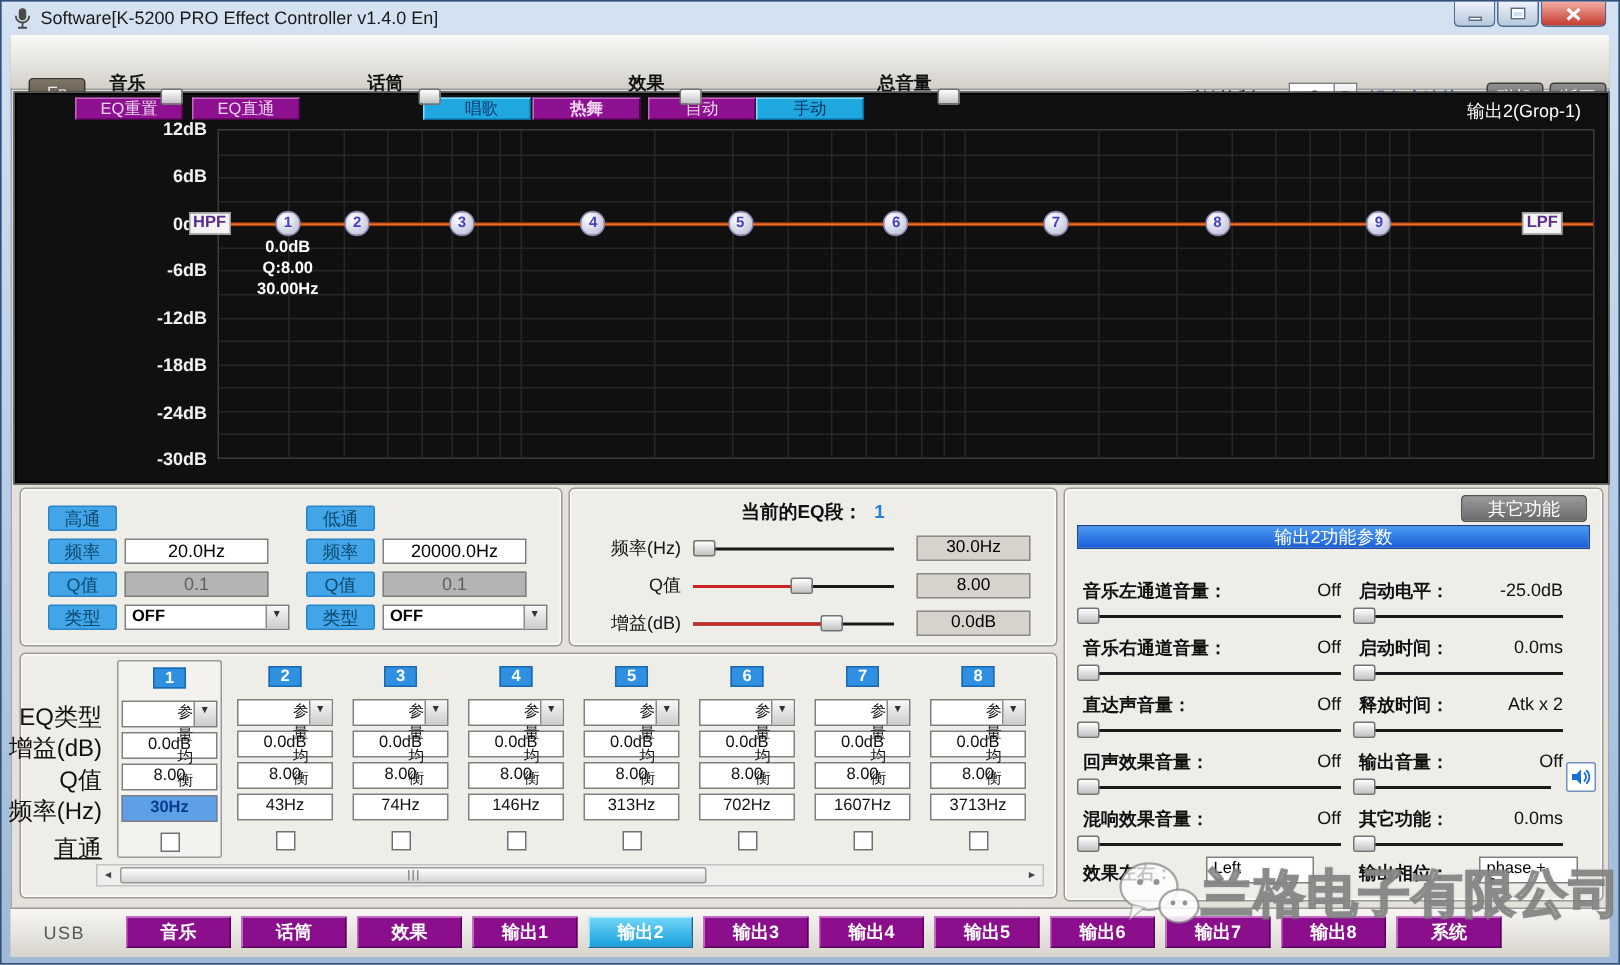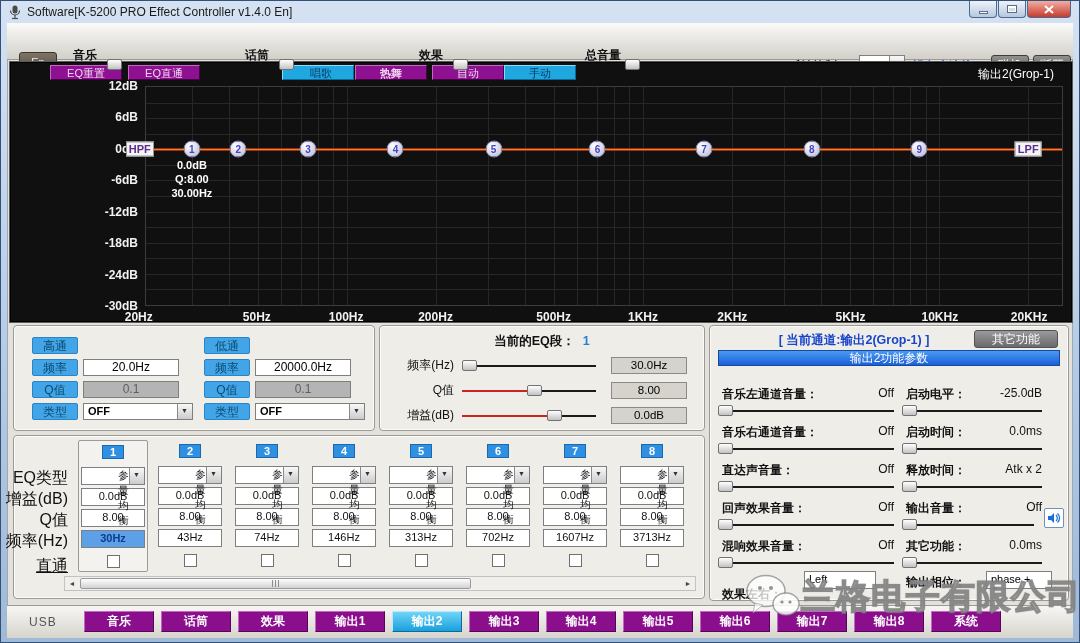--- a/index.html
+++ b/index.html
@@ -276,32 +276,20 @@
         <div class="pt" style="left: 49.2803%; top: 28.5714%;">6</div>
         <div class="pt" style="left: 60.91%; top: 28.5714%;">7</div>
         <div class="pt" style="left: 72.67%; top: 28.5714%;">8</div>
         <div class="pt" style="left: 84.4285%; top: 28.5714%;">9</div>
         <div class="ptt" style="left: 5.00854%; top: calc(28.5714% + 9px);">
           <div class="ttl">0.0dB</div>
           <div class="ttl">Q:8.00</div>
           <div class="ttl">30.00Hz</div>
         </div>
       </div>
-    <div id="xlabels">
-        <div class="xlab" style="left: -0.685127%;">20Hz</div>
-        <div class="xlab" style="left: 12.1817%;">50Hz</div>
-        <div class="xlab" style="left: 21.9151%;">100Hz</div>
-        <div class="xlab" style="left: 31.6485%;">200Hz</div>
-        <div class="xlab" style="left: 44.5154%;">500Hz</div>
-        <div class="xlab" style="left: 54.2488%;">1KHz</div>
-        <div class="xlab" style="left: 63.9822%;">2KHz</div>
-        <div class="xlab" style="left: 76.849%;">5KHz</div>
-        <div class="xlab" style="left: 86.5824%;">10KHz</div>
-        <div class="xlab" style="left: 96.3158%;">20KHz</div>
-      </div>
   </div>
 
   <div class="panel" id="filters">
     <div class="fgroup" id="hp">
       <div class="frow">
           <span class="blue-btn">高通</span>
         </div>
       <div class="frow">
         <span class="blue-btn">频率</span>
         <span class="fld">20.0Hz</span>
@@ -369,21 +357,20 @@
             <div class="track"></div>
             <div class="fill" style="width: 69%;"></div>
             <div class="handle" style="left: 69%;"></div>
           </div>
           <div class="ceq-val">0.0dB</div>
         </div>
       </div>
   </div>
 
   <div class="panel" id="chpanel">
-    <div class="ch-header">[ 当前通道:输出2(Grop-1) ]</div>
     <div class="more-btn">其它功能</div>
     <div class="section-bar">输出2功能参数</div>
     <div id="chparams">
         <div class="prow" style="left: 12px; top: 60px; width: 172px;">
           <div class="plab">音乐左通道音量：</div>
           <div class="pval">Off</div>
         </div>
         <div class="hslider chs" style="left: 12px; top: 78px; width: 172px;">
           <div class="track"></div>
           <div class="handle" style="left: 2%;"></div>
@@ -454,21 +441,21 @@
         </div>
         <div class="prow" style="left: 196px; top: 212px; width: 136px;">
           <div class="plab">其它功能：</div>
           <div class="pval">0.0ms</div>
         </div>
         <div class="hslider chs" style="left: 196px; top: 230px; width: 136px;">
           <div class="track"></div>
           <div class="handle" style="left: 2%;"></div>
         </div>
       </div>
-    <span class="ch-dd-label" style="left:12px;top:260px;font-family:Liberation Serif, serif;">效果左右：</span>
+    <span class="ch-dd-label" style="left:12px;top:248px;font-family:Liberation Serif, serif;">效果左右：</span>
     <div class="ch-dd" style="left:94px;top:245px;width:72px;">
       <span class="ddtext">Left</span>
       <span class="dd-btn"></span>
     </div>
     <span class="ch-dd-label" style="left:196px;top:248px;">输出相位：</span>
     <div class="ch-dd" style="left:276px;top:245px;width:66px;">
       <span class="ddtext">phase +</span>
       <span class="dd-btn"></span>
     </div>
     <div class="spk-btn">

